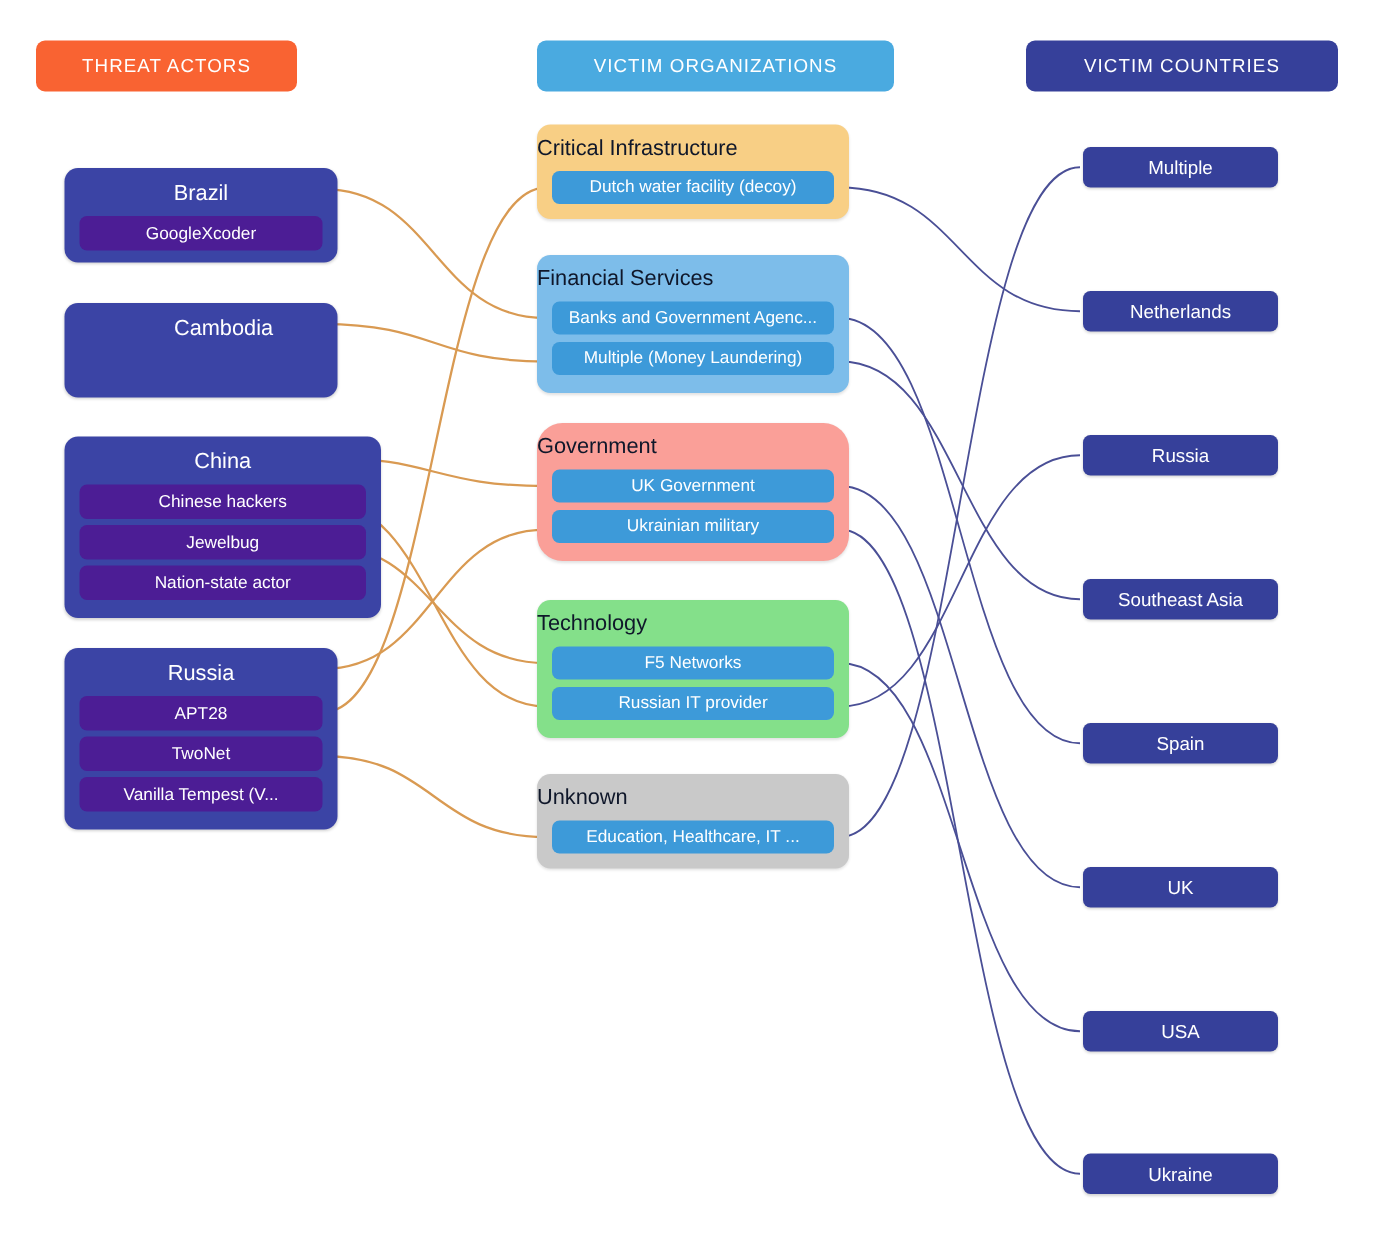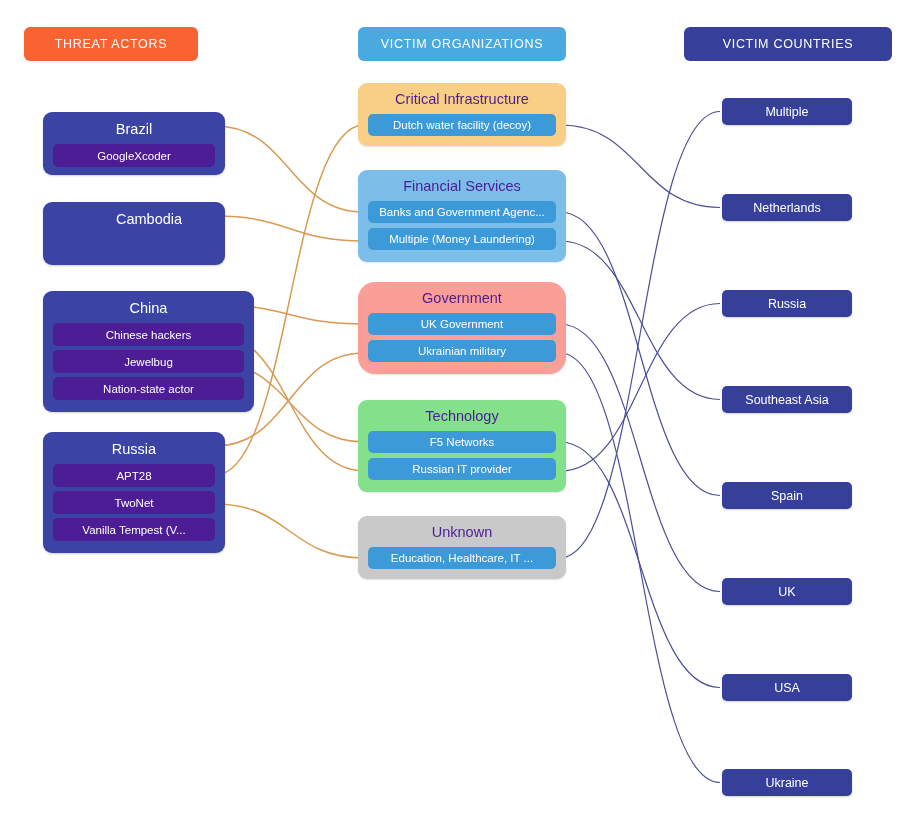--- a/index.html
+++ b/index.html
@@ -16,21 +16,21 @@
   .col-header{
     position:absolute;
     display:flex;align-items:center;justify-content:center;
     border-radius:6px;
     color:#ffffff;
     font-size:12.5px;
     letter-spacing:0.7px;
     box-sizing:border-box;
   }
   .hdr-actors{left:24px;top:27px;width:174px;height:34px;background:#f96332;}
-  .hdr-orgs{left:358px;top:27px;width:208px;height:34px;background:#4aaae0;}
+  .hdr-orgs{left:358px;top:27px;width:238px;height:34px;background:#4aaae0;}
   .hdr-countries{left:684px;top:27px;width:208px;height:34px;background:#36409a;}
 
   
   .actor-group{
     position:absolute;
     background:#3b44a5;
     border-radius:9px;
     box-sizing:border-box;
     padding-top:5px;
     box-shadow:0 1px 2px rgba(0,0,0,0.18);
@@ -56,23 +56,22 @@
 
   
   .org-group{
     position:absolute;
     border-radius:9px;
     box-sizing:border-box;
     padding-top:4px;
     box-shadow:0 1px 2px rgba(0,0,0,0.12);
   }
   .org-group .grp-title{
-    color:#4c1d95;
+    color:#0f172a;
     font-size:14.5px;
-    text-align:center;
     line-height:25px;
     height:25px;
   }
   .org-chip{
     height:22px;
     margin:2px 10px 5px 10px;
     background:#3d9ad9;
     border-radius:5px;
     color:#ffffff;
     font-size:11.5px;

